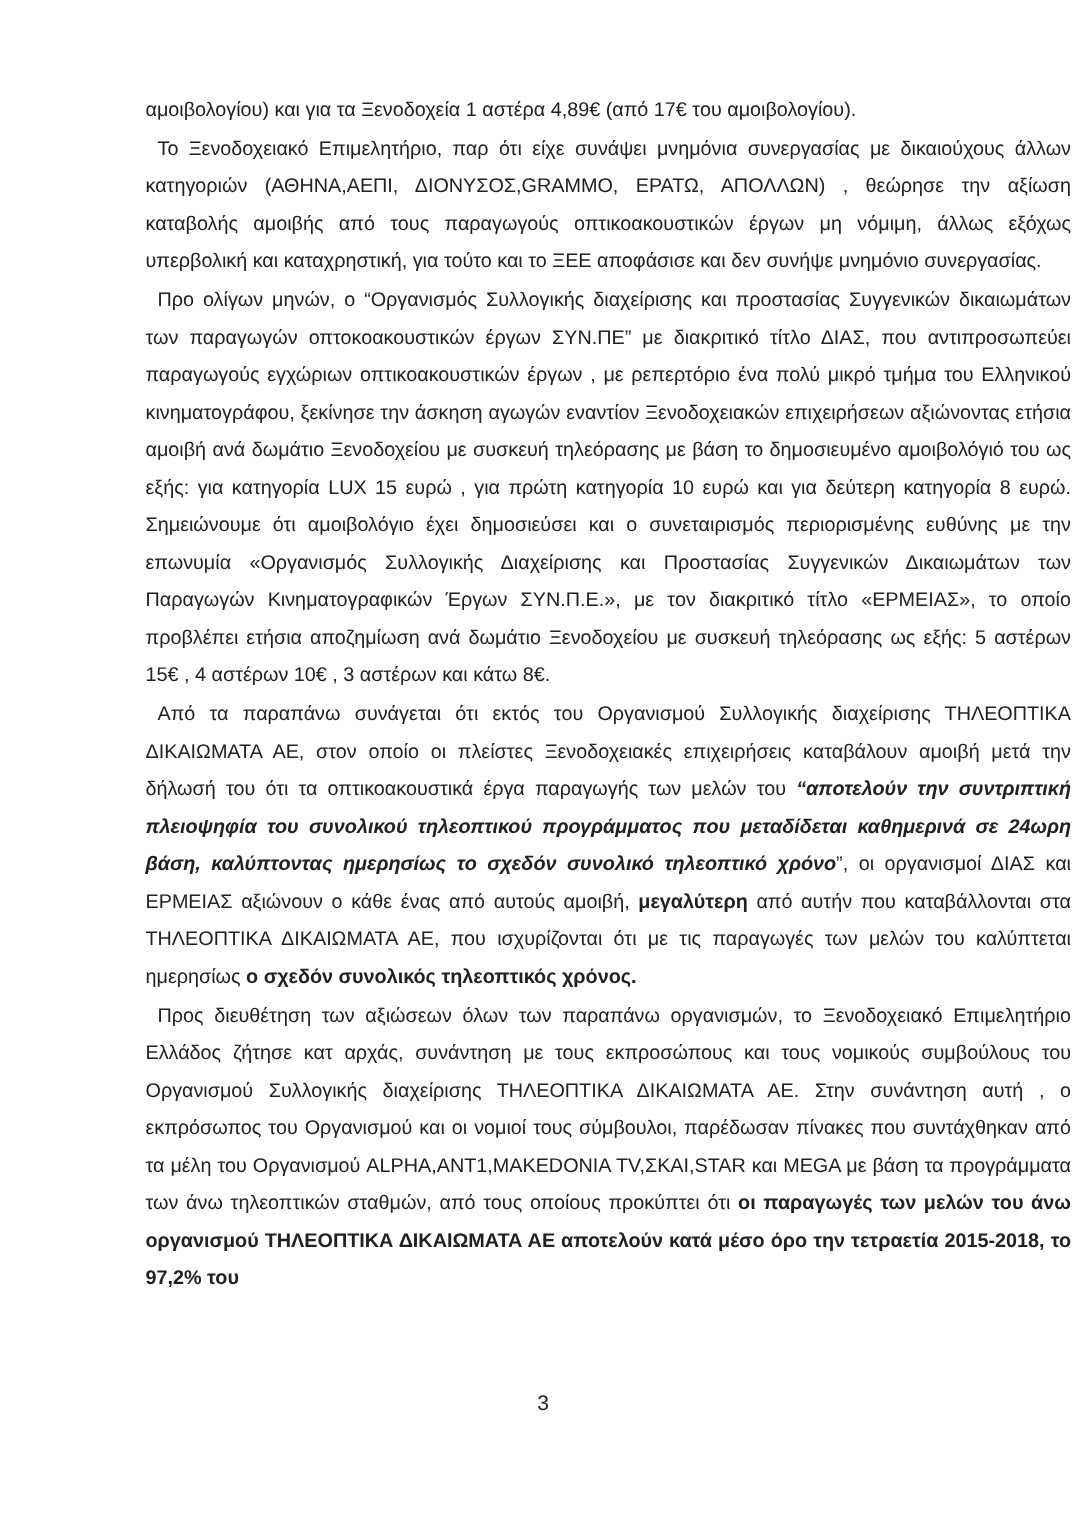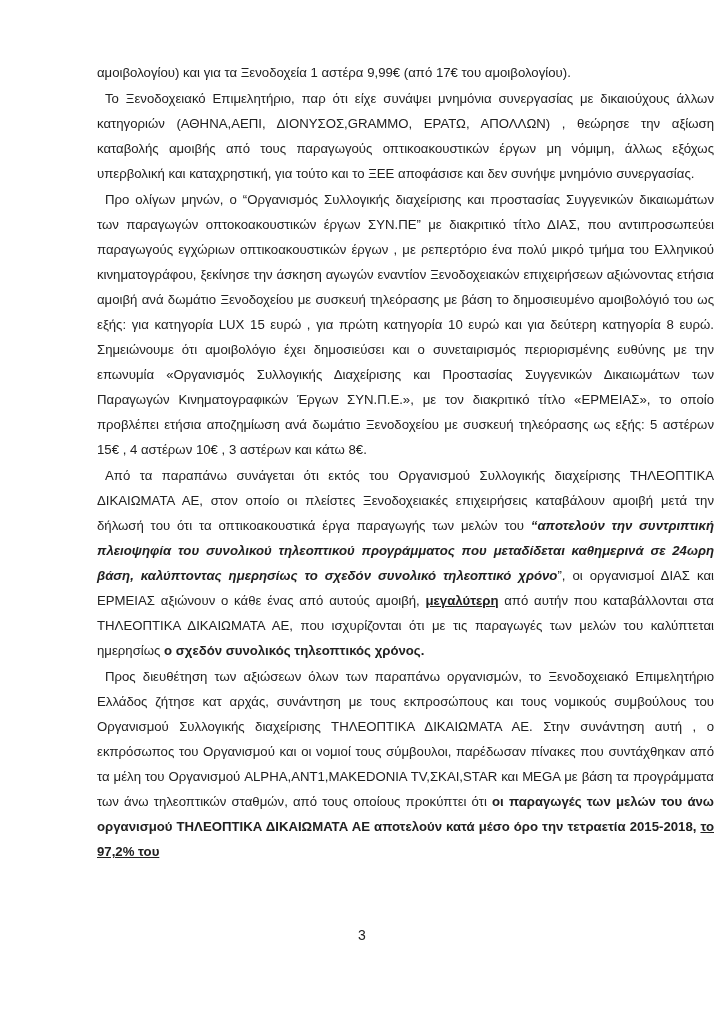--- a/index.html
+++ b/index.html
@@ -27,37 +27,37 @@
   }
   .para {
     margin: 0 0 1px 0;
     text-indent: 8px;
   }
   .para.no-indent {
     text-indent: 0;
   }
   .b { font-weight: bold; }
   .i { font-style: italic; }
-  .u { text-decoration: underline; }
+  .u { }
   .page-number {
     position: absolute;
     left: 0;
     top: 925px;
     width: 724px;
     text-align: center;
     color: #212121;
     font-size: 14px;
     line-height: 20px;
   }
 </style>
 </head>
 <body>
 
 <div class="page">
   <div class="text-block">
-      <p class="para no-indent"><span>αμοιβολογίου) και για τα Ξενοδοχεία 1 αστέρα 9,99€ (από 17€ του αμοιβολογίου).</span></p>
+      <p class="para no-indent"><span>αμοιβολογίου) και για τα Ξενοδοχεία 1 αστέρα 4,89€ (από 17€ του αμοιβολογίου).</span></p>
       <p class="para"><span>Το Ξενοδοχειακό Επιμελητήριο, παρ ότι είχε συνάψει μνημόνια συνεργασίας με  δικαιούχους άλλων κατηγοριών (ΑΘΗΝΑ,ΑΕΠΙ, ΔΙΟΝΥΣΟΣ,GRAMMO, ΕΡΑΤΩ, ΑΠΟΛΛΩΝ) , θεώρησε την αξίωση καταβολής αμοιβής από τους παραγωγούς οπτικοακουστικών έργων μη νόμιμη, άλλως εξόχως υπερβολική και καταχρηστική, για τούτο και το ΞΕΕ αποφάσισε και δεν συνήψε μνημόνιο συνεργασίας.</span></p>
       <p class="para"><span>Προ ολίγων μηνών, ο “Οργανισμός Συλλογικής διαχείρισης και προστασίας Συγγενικών δικαιωμάτων των παραγωγών οπτοκοακουστικών έργων ΣΥΝ.ΠΕ” με διακριτικό τίτλο ΔΙΑΣ, που αντιπροσωπεύει παραγωγούς εγχώριων οπτικοακουστικών έργων , με ρεπερτόριο ένα πολύ μικρό τμήμα του Ελληνικού κινηματογράφου, ξεκίνησε την άσκηση αγωγών εναντίον Ξενοδοχειακών επιχειρήσεων αξιώνοντας ετήσια αμοιβή  ανά δωμάτιο Ξενοδοχείου με συσκευή τηλεόρασης με βάση το δημοσιευμένο αμοιβολόγιό του ως εξής: για κατηγορία LUX 15 ευρώ , για πρώτη κατηγορία 10 ευρώ και για δεύτερη κατηγορία 8 ευρώ.  Σημειώνουμε ότι αμοιβολόγιο έχει δημοσιεύσει και ο συνεταιρισμός περιορισμένης ευθύνης με την επωνυμία «Οργανισμός Συλλογικής Διαχείρισης και Προστασίας Συγγενικών Δικαιωμάτων των Παραγωγών Κινηματογραφικών Έργων ΣΥΝ.Π.Ε.», με τον διακριτικό τίτλο «ΕΡΜΕΙΑΣ», το οποίο προβλέπει ετήσια αποζημίωση ανά δωμάτιο Ξενοδοχείου με συσκευή τηλεόρασης ως εξής: 5 αστέρων 15€ , 4 αστέρων 10€ , 3 αστέρων και κάτω 8€.</span></p>
       <p class="para"><span>Από τα παραπάνω συνάγεται ότι εκτός του Οργανισμού Συλλογικής διαχείρισης ΤΗΛΕΟΠΤΙΚΑ ΔΙΚΑΙΩΜΑΤΑ ΑΕ, στον οποίο οι πλείστες Ξενοδοχειακές επιχειρήσεις καταβάλουν αμοιβή μετά την δήλωσή του ότι τα οπτικοακουστικά έργα παραγωγής των μελών του </span><span class="b i">“αποτελούν την συντριπτική πλειοψηφία του συνολικού τηλεοπτικού προγράμματος που μεταδίδεται καθημερινά σε 24ωρη βάση, καλύπτοντας ημερησίως το σχεδόν συνολικό τηλεοπτικό χρόνο</span><span>”, οι οργανισμοί ΔΙΑΣ και ΕΡΜΕΙΑΣ αξιώνουν ο κάθε ένας από αυτούς αμοιβή,  </span><span class="b u">μεγαλύτερη</span><span> από αυτήν που καταβάλλονται στα ΤΗΛΕΟΠΤΙΚΑ ΔΙΚΑΙΩΜΑΤΑ ΑΕ, που ισχυρίζονται ότι με τις παραγωγές των μελών του καλύπτεται ημερησίως </span><span class="b">ο σχεδόν συνολικός τηλεοπτικός χρόνος.</span></p>
       <p class="para"><span>Προς διευθέτηση των αξιώσεων όλων των παραπάνω οργανισμών, το Ξενοδοχειακό Επιμελητήριο Ελλάδος ζήτησε κατ αρχάς, συνάντηση με τους εκπροσώπους και τους νομικούς συμβούλους του Οργανισμού Συλλογικής διαχείρισης ΤΗΛΕΟΠΤΙΚΑ ΔΙΚΑΙΩΜΑΤΑ ΑΕ. Στην συνάντηση αυτή , ο εκπρόσωπος του Οργανισμού και οι νομιοί τους σύμβουλοι, παρέδωσαν  πίνακες που συντάχθηκαν από τα μέλη του Οργανισμού ALPHA,ANT1,MAKEDONIA TV,ΣΚΑΙ,STAR και MEGA με βάση τα προγράμματα των άνω τηλεοπτικών σταθμών, από τους οποίους προκύπτει  ότι </span><span class="b">οι παραγωγές των μελών του άνω οργανισμού ΤΗΛΕΟΠΤΙΚΑ ΔΙΚΑΙΩΜΑΤΑ ΑΕ αποτελούν κατά μέσο όρο την τετραετία 2015-2018, </span><span class="b u">το 97,2% του</span></p>
     </div>
   <div class="page-number">3</div>
 </div>
 
 </body></html>

